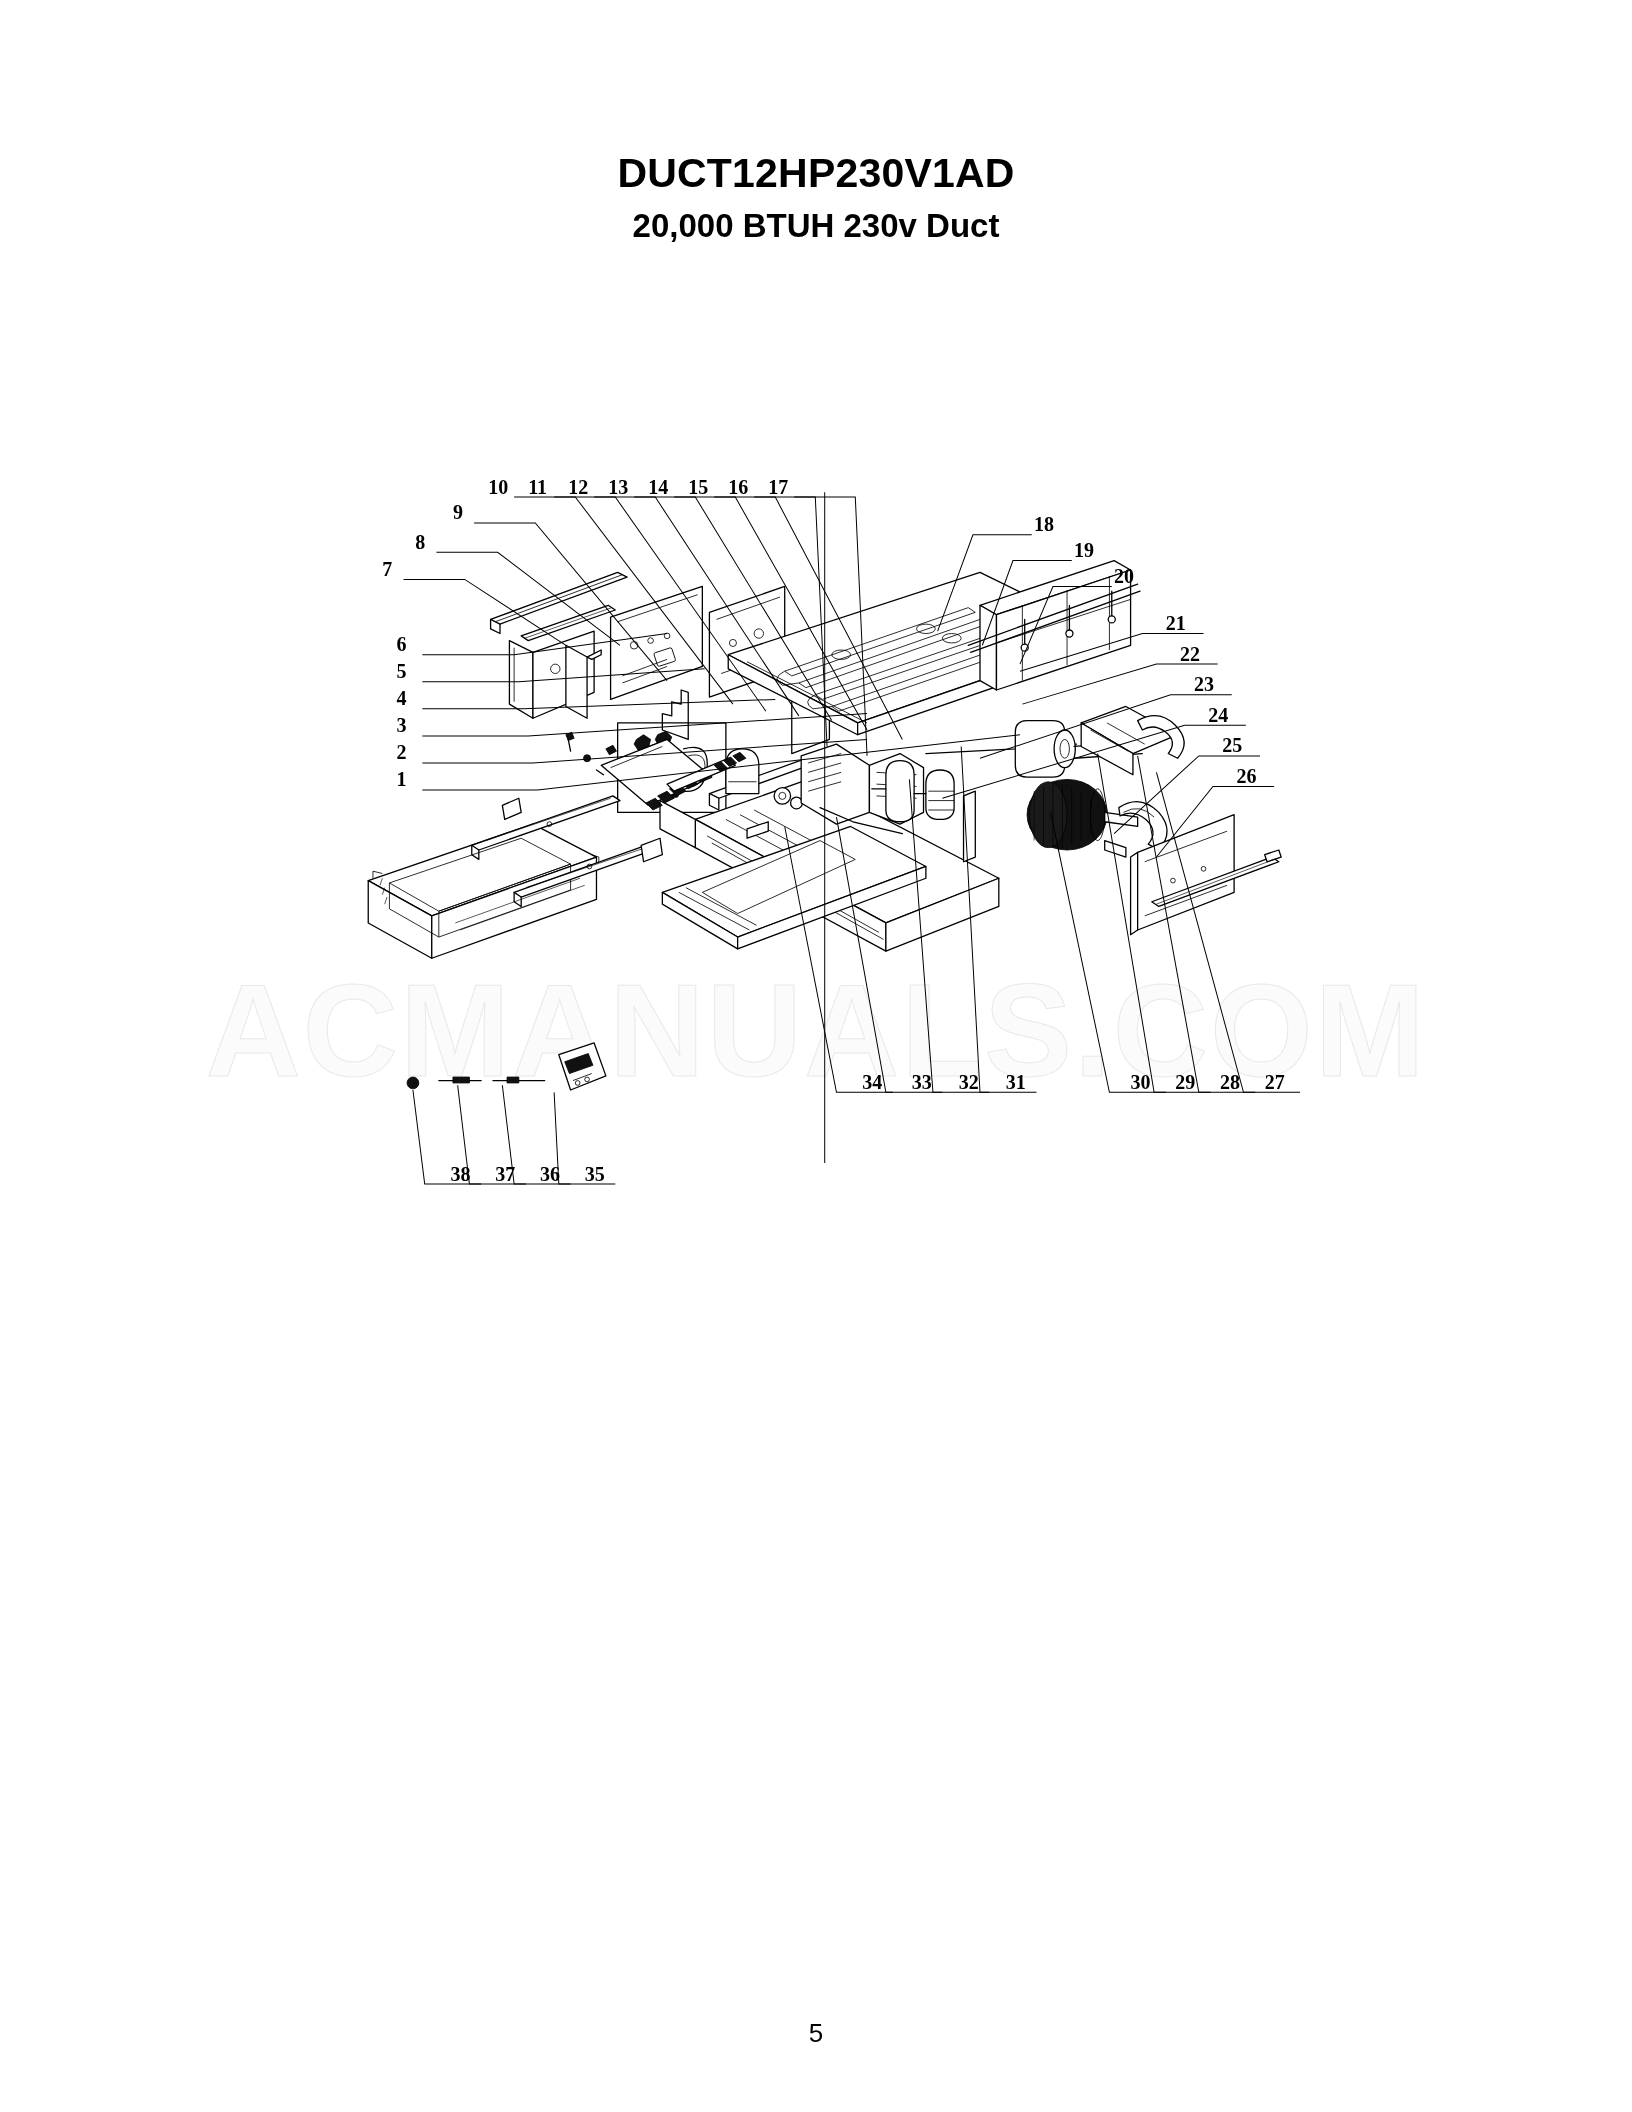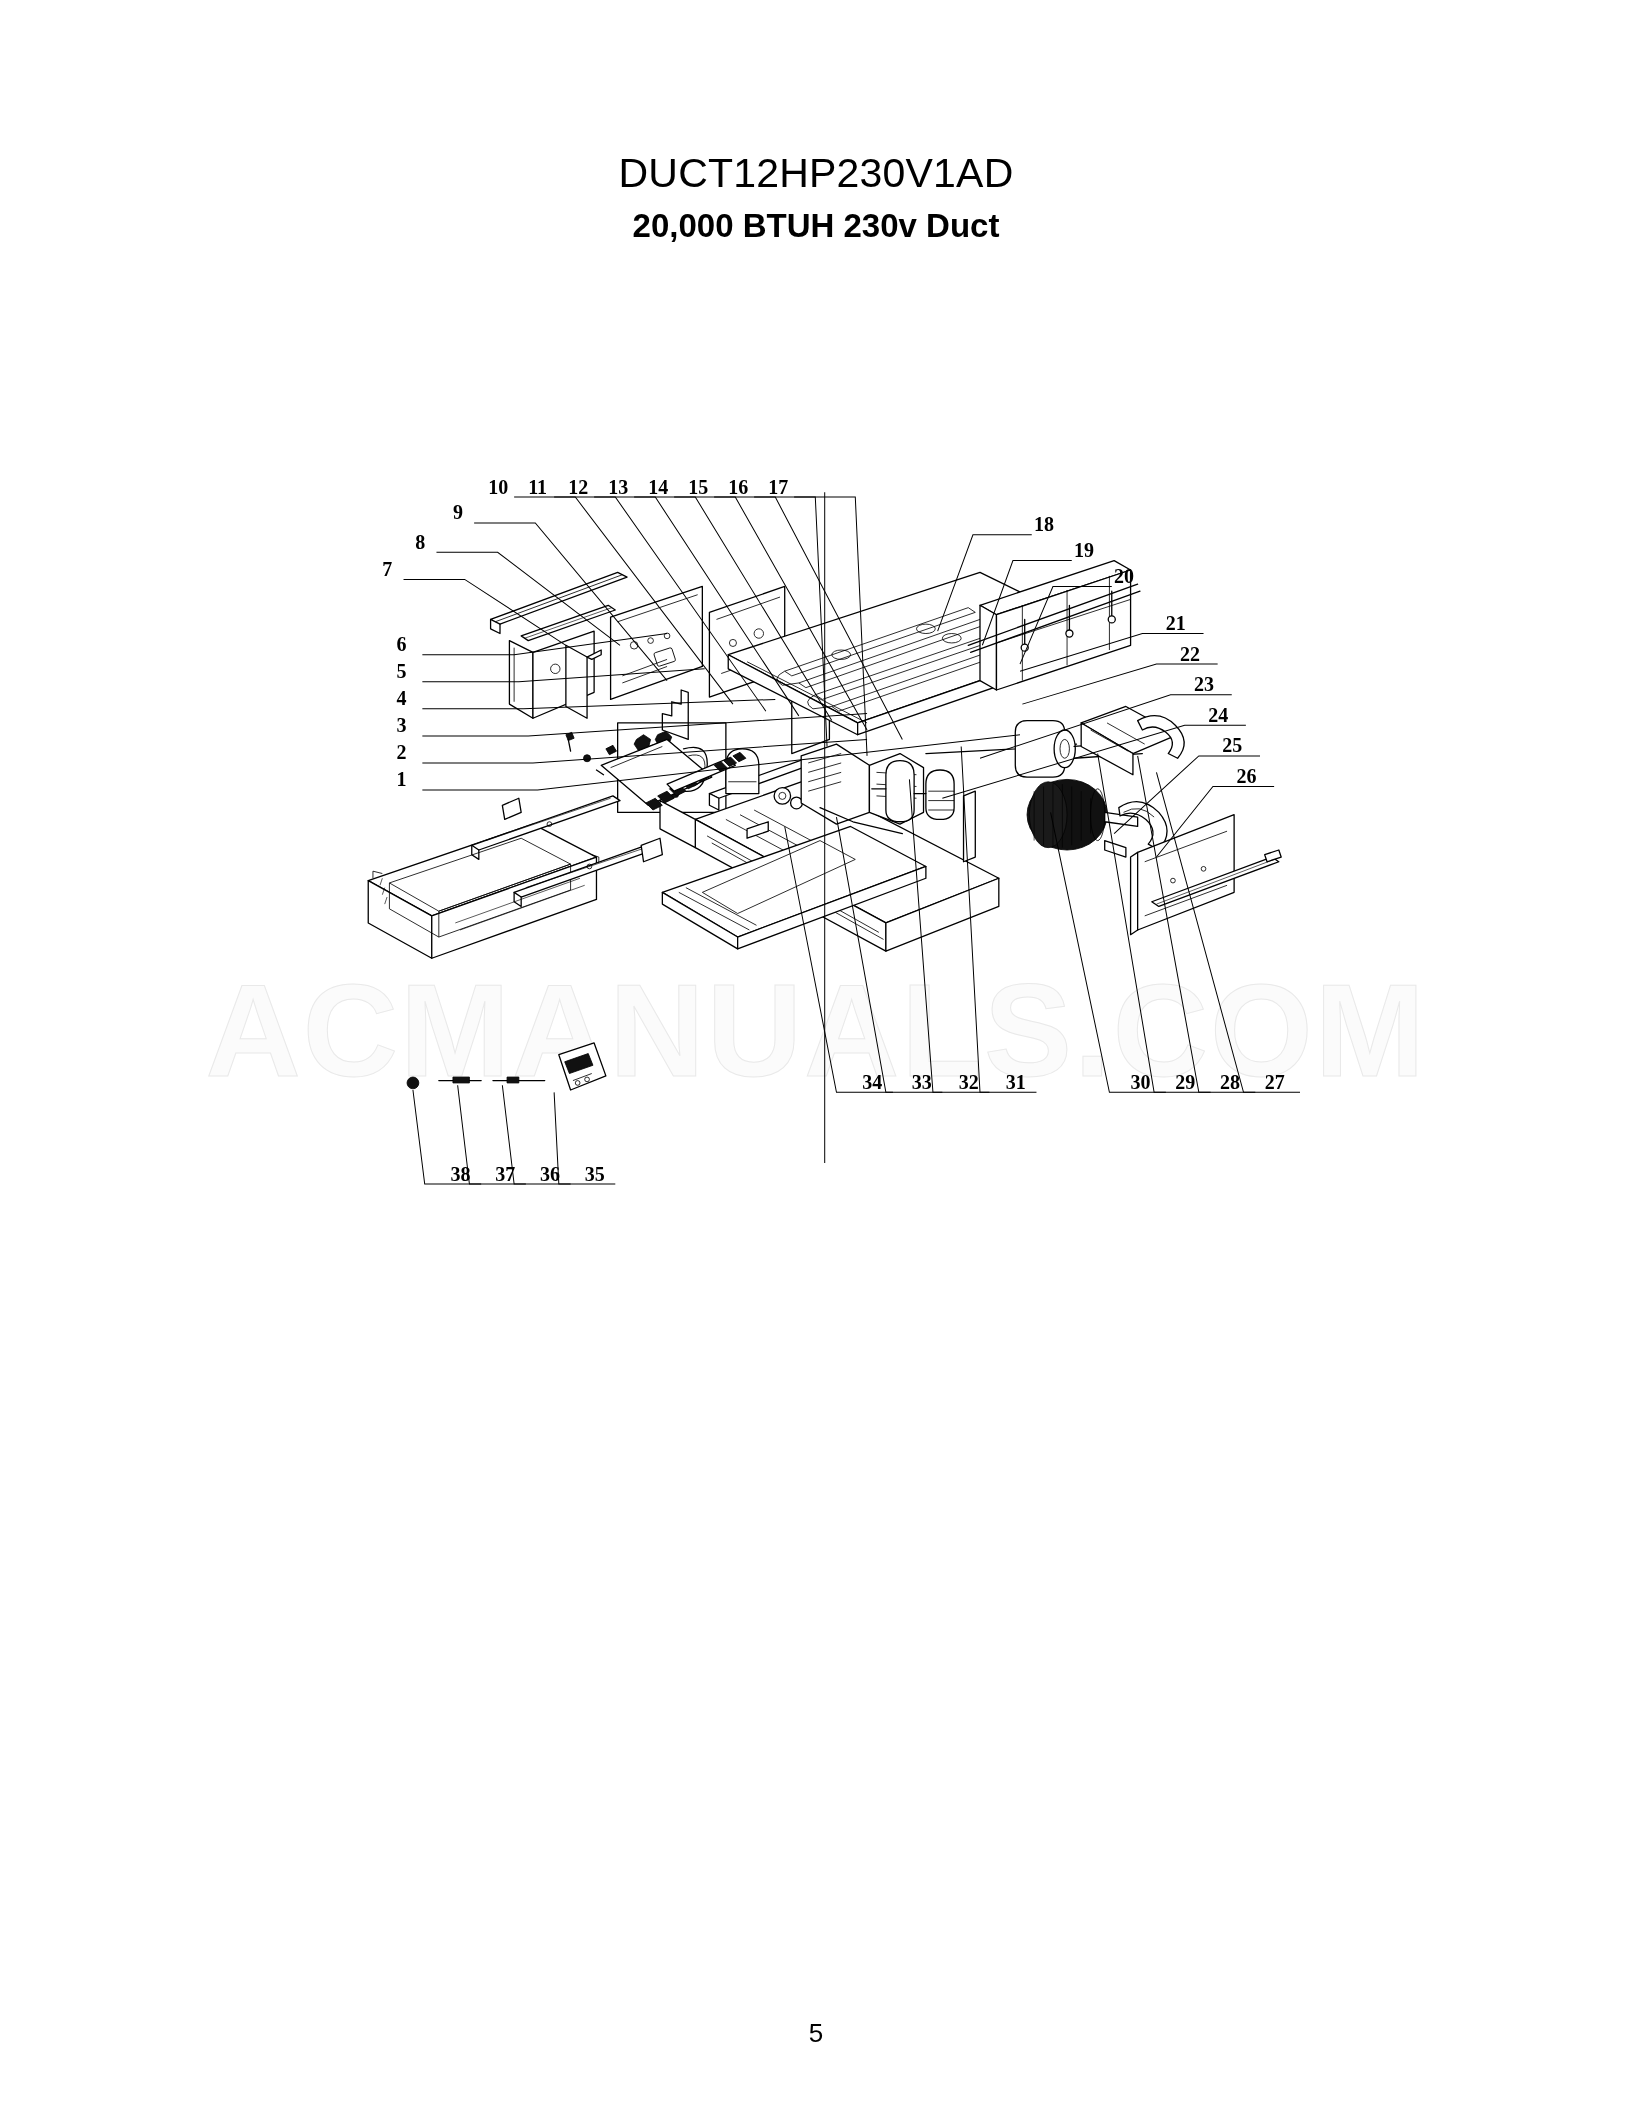--- a/index.html
+++ b/index.html
@@ -23,21 +23,21 @@
   
   #title-block {
     position: absolute;
     left: 0;
     top: 148px;
     width: 1632px;
     text-align: center;
   }
   #doc-title {
     font-size: 41px;
-    font-weight: normal;
+    font-weight: bold;
     letter-spacing: 0.2px;
     line-height: 50px;
     margin: 0;
   }
   #doc-subtitle {
     font-size: 33px;
     font-weight: bold;
     line-height: 44px;
     margin: 6px 0 0 0;
   }

